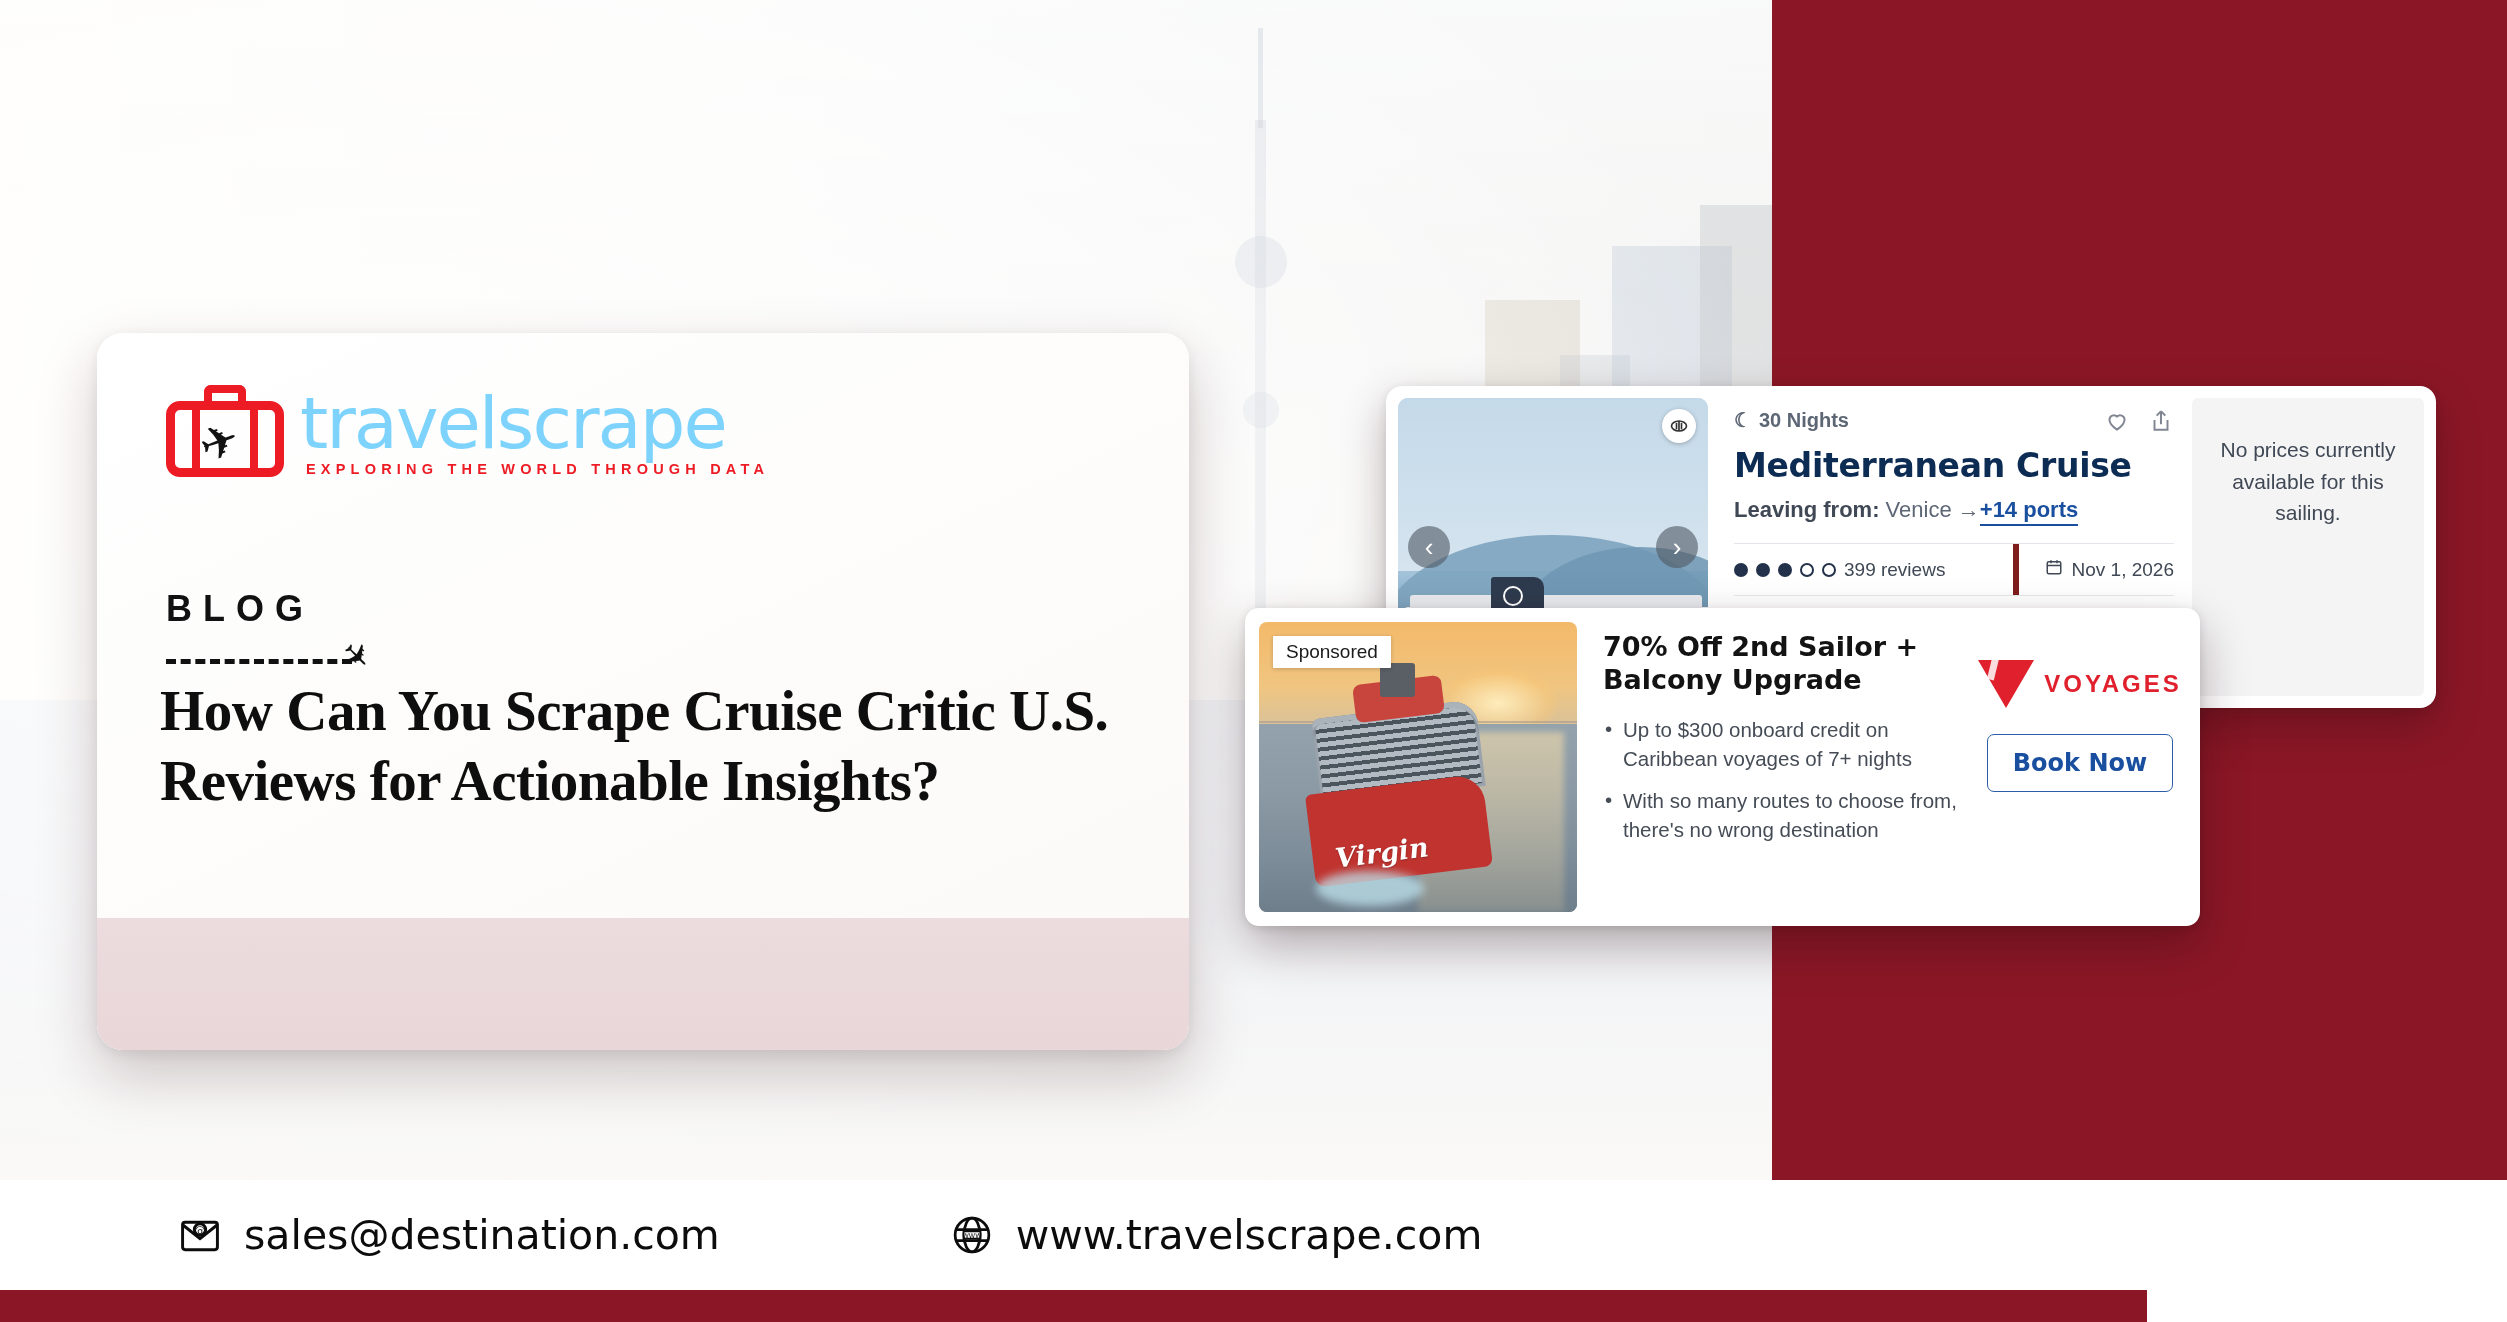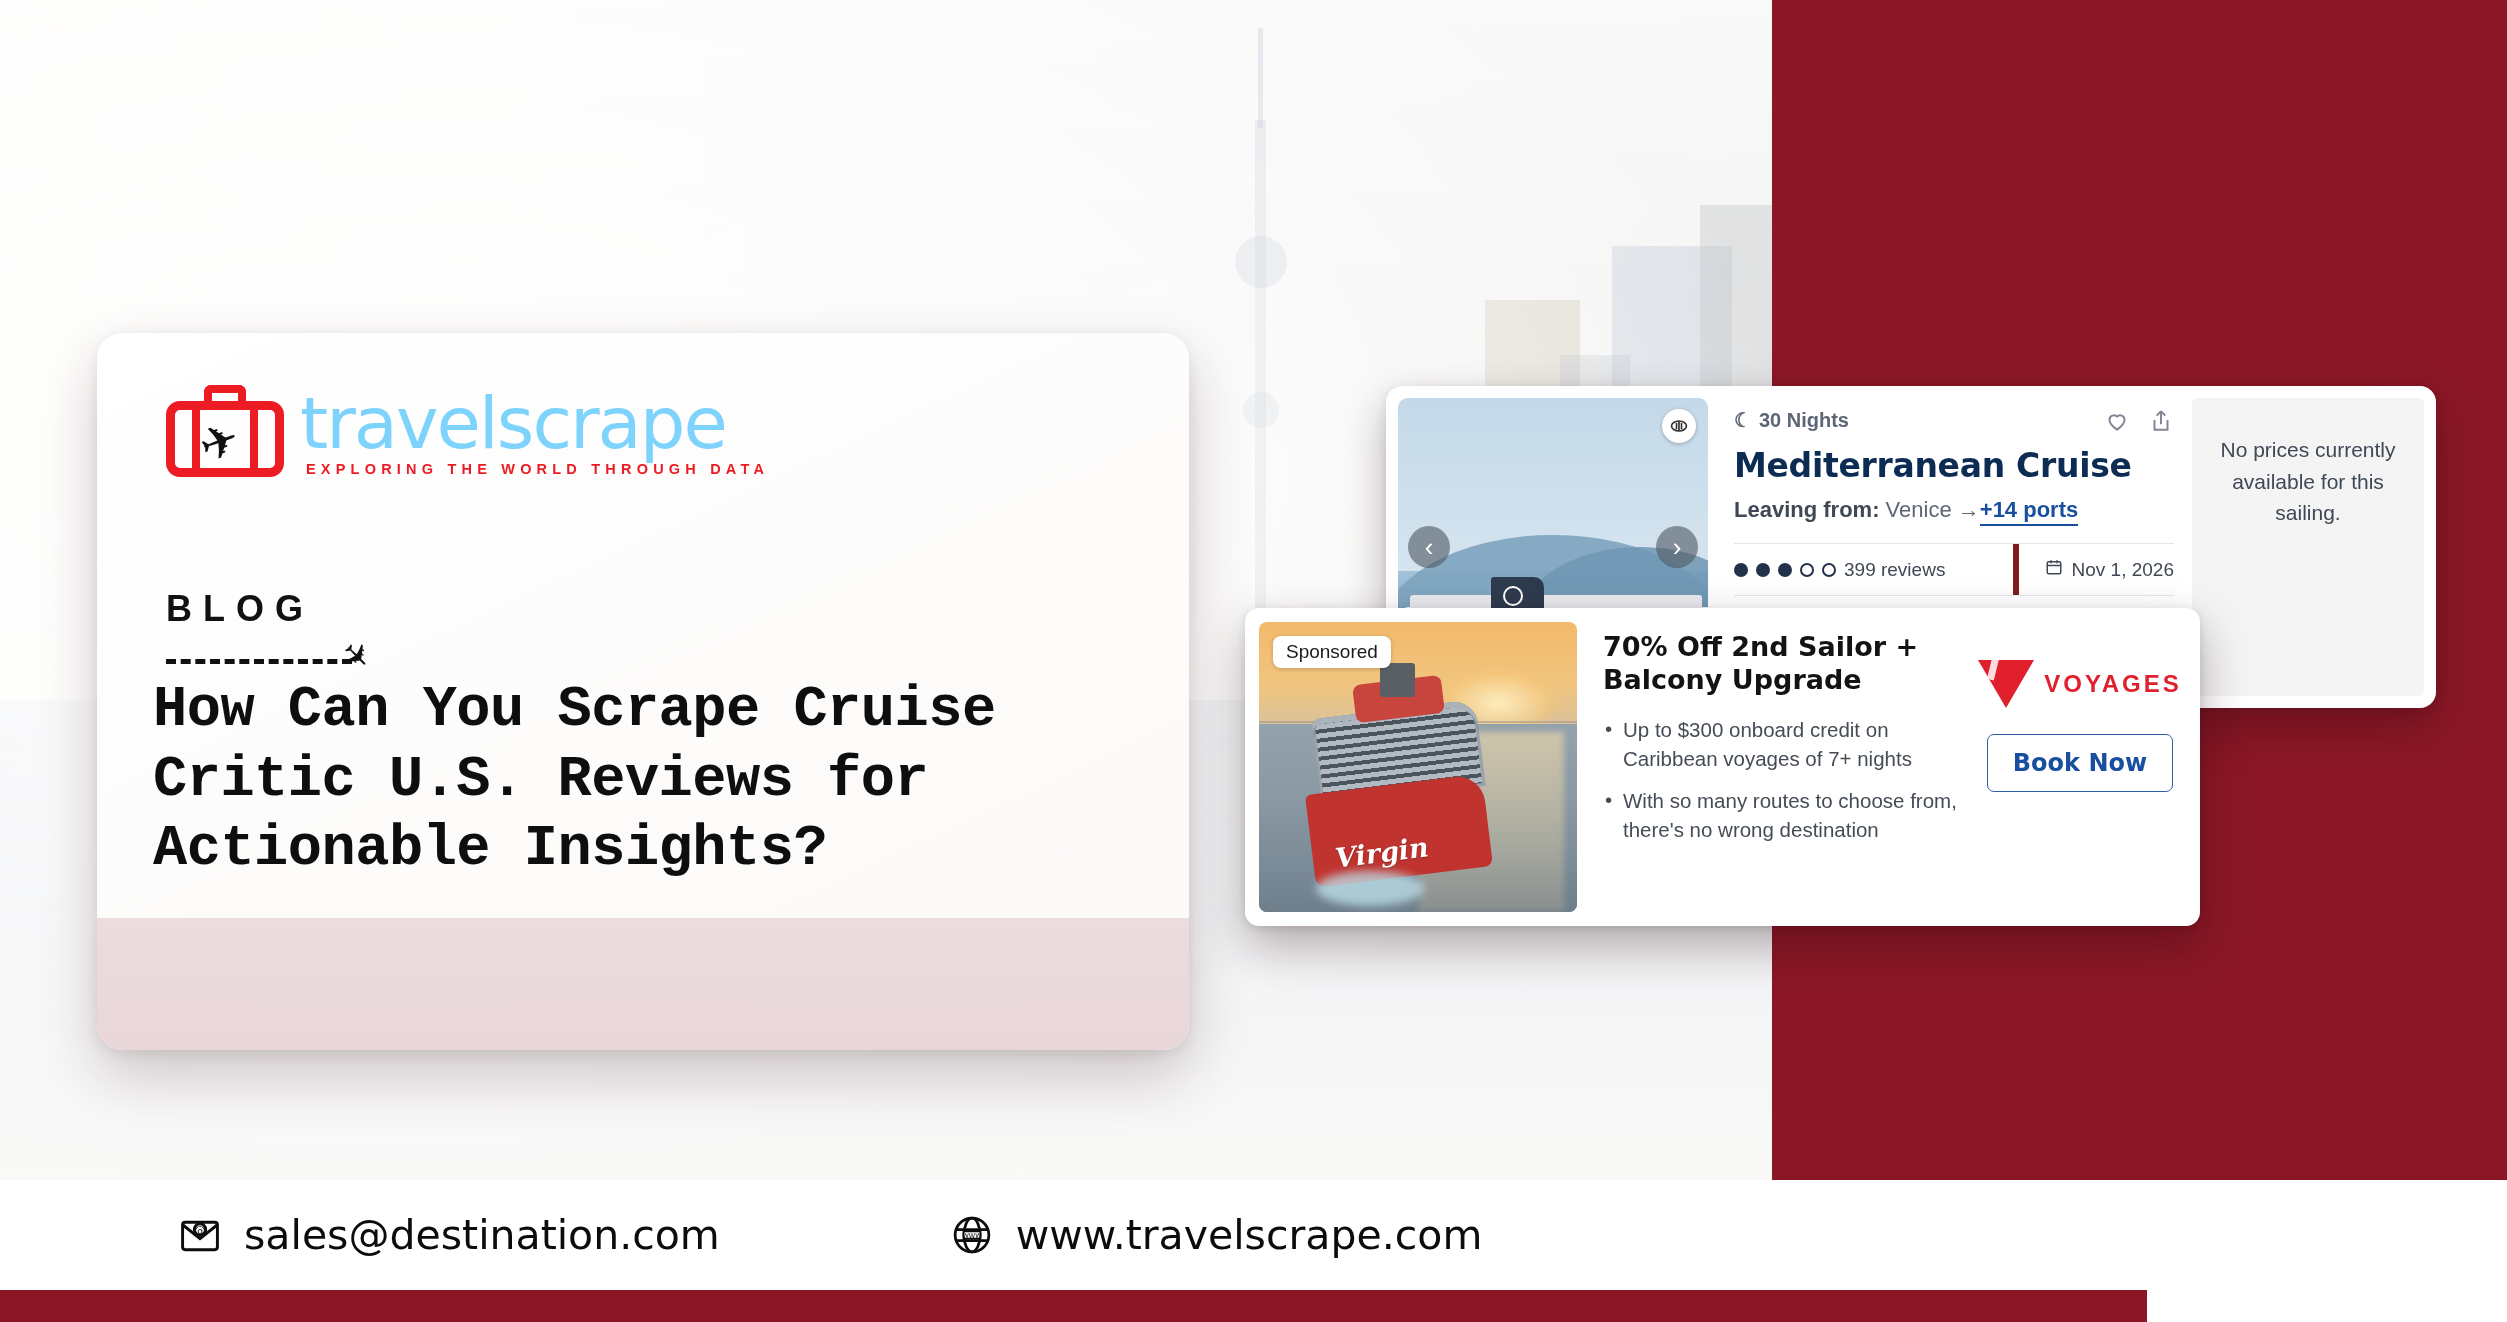--- a/index.html
+++ b/index.html
@@ -59,21 +59,21 @@
   .sc-bar-r{position:absolute;left:84px;top:16px;width:8px;height:76px;background:#ED1C24;}
   .sc-plane{position:absolute;left:34px;top:34px;font-size:46px;line-height:46px;color:#111;transform:rotate(-20deg);}
   .wordmark{display:flex;flex-direction:column;gap:2px;}
   .wm-text{font-size:72px;line-height:72px;font-weight:400;letter-spacing:-2px;color:#7dd3fc;font-family:"DejaVu Sans",sans-serif;}
   .wm-tag{font-size:14.5px;letter-spacing:5.2px;color:#ED1C24;font-weight:700;margin-left:6px;}
 
   .eyebrow{position:absolute;left:166px;top:588px;font-size:36px;font-weight:700;letter-spacing:11px;color:#111;}
   .dash-wrap{position:absolute;left:166px;top:648px;width:212px;height:26px;}
   .dash-line{position:absolute;left:0;top:11px;width:186px;height:0;border-top:5px dashed #111;}
   .dash-plane{position:absolute;left:176px;top:-9px;font-size:34px;line-height:34px;color:#111;transform:rotate(45deg);}
-  .headline{position:absolute;left:153px;top:676px;width:1005px;font-size:57px;line-height:1.22;font-weight:700;color:#0e0e0e;letter-spacing:-.5px;font-family:Liberation Mono, monospace;}
+  .headline{position:absolute;left:160px;top:676px;width:1005px;font-size:57px;line-height:1.22;font-weight:700;color:#0e0e0e;letter-spacing:-.5px;font-family:Liberation Serif, serif;}
 
   
   .cruise-card{
     position:absolute;left:1386px;top:386px;width:1050px;height:322px;
     background:#fff;border-radius:16px;
     box-shadow:0 18px 44px rgba(40,10,15,.30),0 2px 10px rgba(0,0,0,.10);
     display:flex;overflow:hidden;
   }
   .cc-photo{position:relative;width:310px;flex:none;margin:12px 0 12px 12px;border-radius:10px;overflow:hidden;
     background:linear-gradient(180deg,#bcd4e6 0%,#cfe0ec 42%,#9fc0d8 60%,#7fa8c6 78%,#6d98b9 100%);}
@@ -131,21 +131,21 @@
   .sp-hull{position:absolute;left:16%;top:56%;width:56%;height:32%;background:#c0332f;border-radius:6px 28px 8px 10px;transform:rotate(-7deg);}
   .sp-decks{position:absolute;left:18%;top:30%;width:52%;height:30%;background:#9aa3ac;border-radius:8px 24px 0 0;transform:rotate(-7deg);
     box-shadow:inset 0 6px 0 #aab2ba, inset 0 14px 0 #8d969f;}
   .sp-deckstripes{position:absolute;left:19%;top:32%;width:50%;height:27%;transform:rotate(-7deg);
     background:repeating-linear-gradient(180deg,#b6bec6 0 5px,#3c4750 5px 9px);opacity:.85;border-radius:6px 20px 0 0;}
   .sp-top{position:absolute;left:30%;top:20%;width:28%;height:13%;background:#c8453d;border-radius:8px;transform:rotate(-7deg);}
   .sp-stack{position:absolute;left:38%;top:14%;width:11%;height:12%;background:#5a5f66;border-radius:3px;}
   .sp-wake{position:absolute;left:18%;bottom:2%;width:34%;height:12%;background:rgba(190,225,235,.75);border-radius:50%;filter:blur(4px);}
   .sp-virgin{position:absolute;left:24%;top:74%;font-size:27px;color:#fff;font-style:italic;font-weight:700;transform:rotate(-7deg);
     font-family:"DejaVu Serif",serif;text-shadow:0 1px 2px rgba(0,0,0,.25);}
-  .sp-badge{position:absolute;left:14px;top:14px;background:#fff;border-radius:8px;padding:5px 13px;font-size:19px;color:#1a1a1a;
+  .sp-badge{position:absolute;left:14px;top:14px;background:#fff;border-radius:1px;padding:5px 13px;font-size:19px;color:#1a1a1a;
     box-shadow:0 1px 4px rgba(0,0,0,.2);}
 
   .sp-body{flex:1;padding:22px 6px 12px 26px;min-width:0;}
   .sp-title{font-size:27px;font-weight:700;color:#131313;line-height:1.24;max-width:470px;font-family:"DejaVu Sans",sans-serif;}
   .sp-list{margin:18px 0 0;padding:0 0 0 20px;list-style:none;}
   .sp-list li{position:relative;font-size:20.5px;line-height:1.42;color:#454c56;margin-bottom:13px;max-width:470px;}
   .sp-list li::before{content:"•";position:absolute;left:-18px;top:-1px;color:#454c56;}
 
   .sp-right{width:216px;flex:none;padding:52px 24px 0 0;box-sizing:border-box;
     display:flex;flex-direction:column;align-items:center;gap:26px;}

